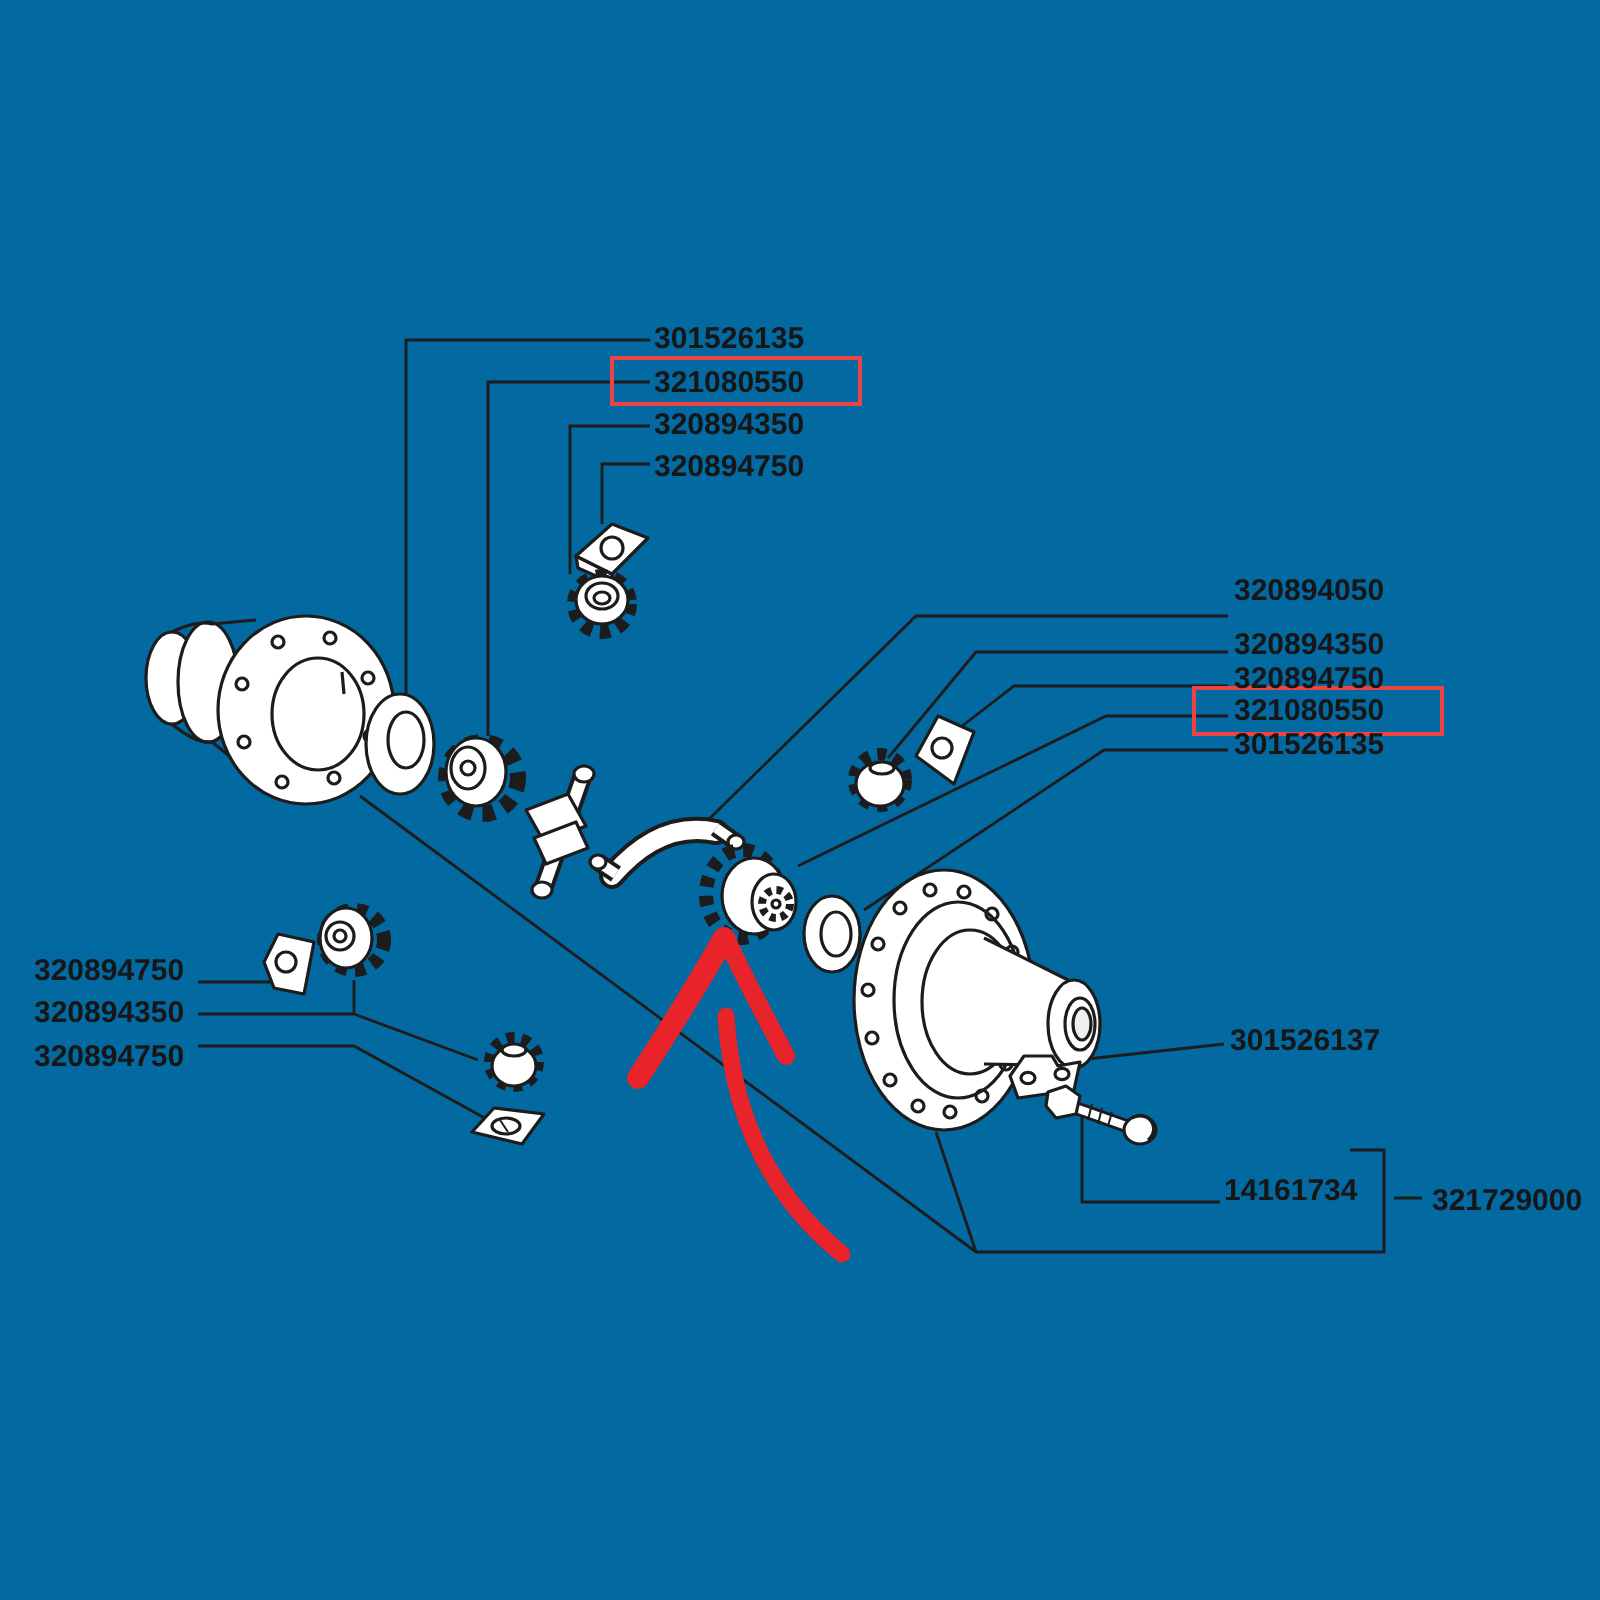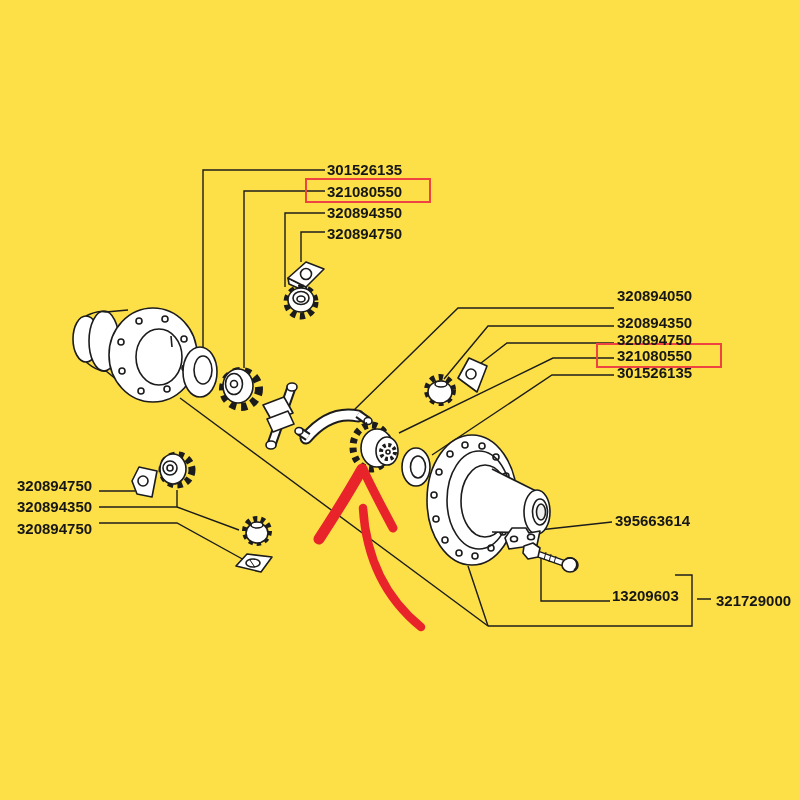--- a/index.html
+++ b/index.html
@@ -1,16 +1,16 @@
 <!DOCTYPE html>
 <html><head>
 <meta charset="utf-8">
 <style>
   html,body{margin:0;padding:0;background:#fff;}
-  .stage{position:relative;width:800px;height:800px;background:#fde047;overflow:hidden;
+  .stage{position:relative;width:800px;height:800px;background:#0369a1;overflow:hidden;
          font-family:"Liberation Sans",sans-serif;}
   .stage svg{position:absolute;left:0;top:0;}
   .pn{position:absolute;font-weight:bold;font-size:15px;line-height:16px;
       color:#161616;white-space:nowrap;letter-spacing:0;}
   .redbox{position:absolute;border:2px solid #ef4343;background:transparent;}
 </style>
 </head>
 <body>
 
 <div class="stage">
@@ -218,17 +218,17 @@
 <div class="pn" style="left:617px;top:288px;">320894050</div>
 <div class="pn" style="left:617px;top:315px;">320894350</div>
 <div class="pn" style="left:617px;top:332px;">320894750</div>
 <div class="pn" style="left:617px;top:348px;">321080550</div>
 <div class="pn" style="left:617px;top:365px;">301526135</div>
 
 <div class="pn" style="left:17px;top:478px;">320894750</div>
 <div class="pn" style="left:17px;top:499px;">320894350</div>
 <div class="pn" style="left:17px;top:521px;">320894750</div>
 
-<div class="pn" style="left:615px;top:513px;">395663614</div>
-<div class="pn" style="left:612px;top:588px;">13209603</div>
+<div class="pn" style="left:615px;top:513px;">301526137</div>
+<div class="pn" style="left:612px;top:588px;">14161734</div>
 <div class="pn" style="left:716px;top:593px;">321729000</div>
 
 </div>
 
 </body></html>

